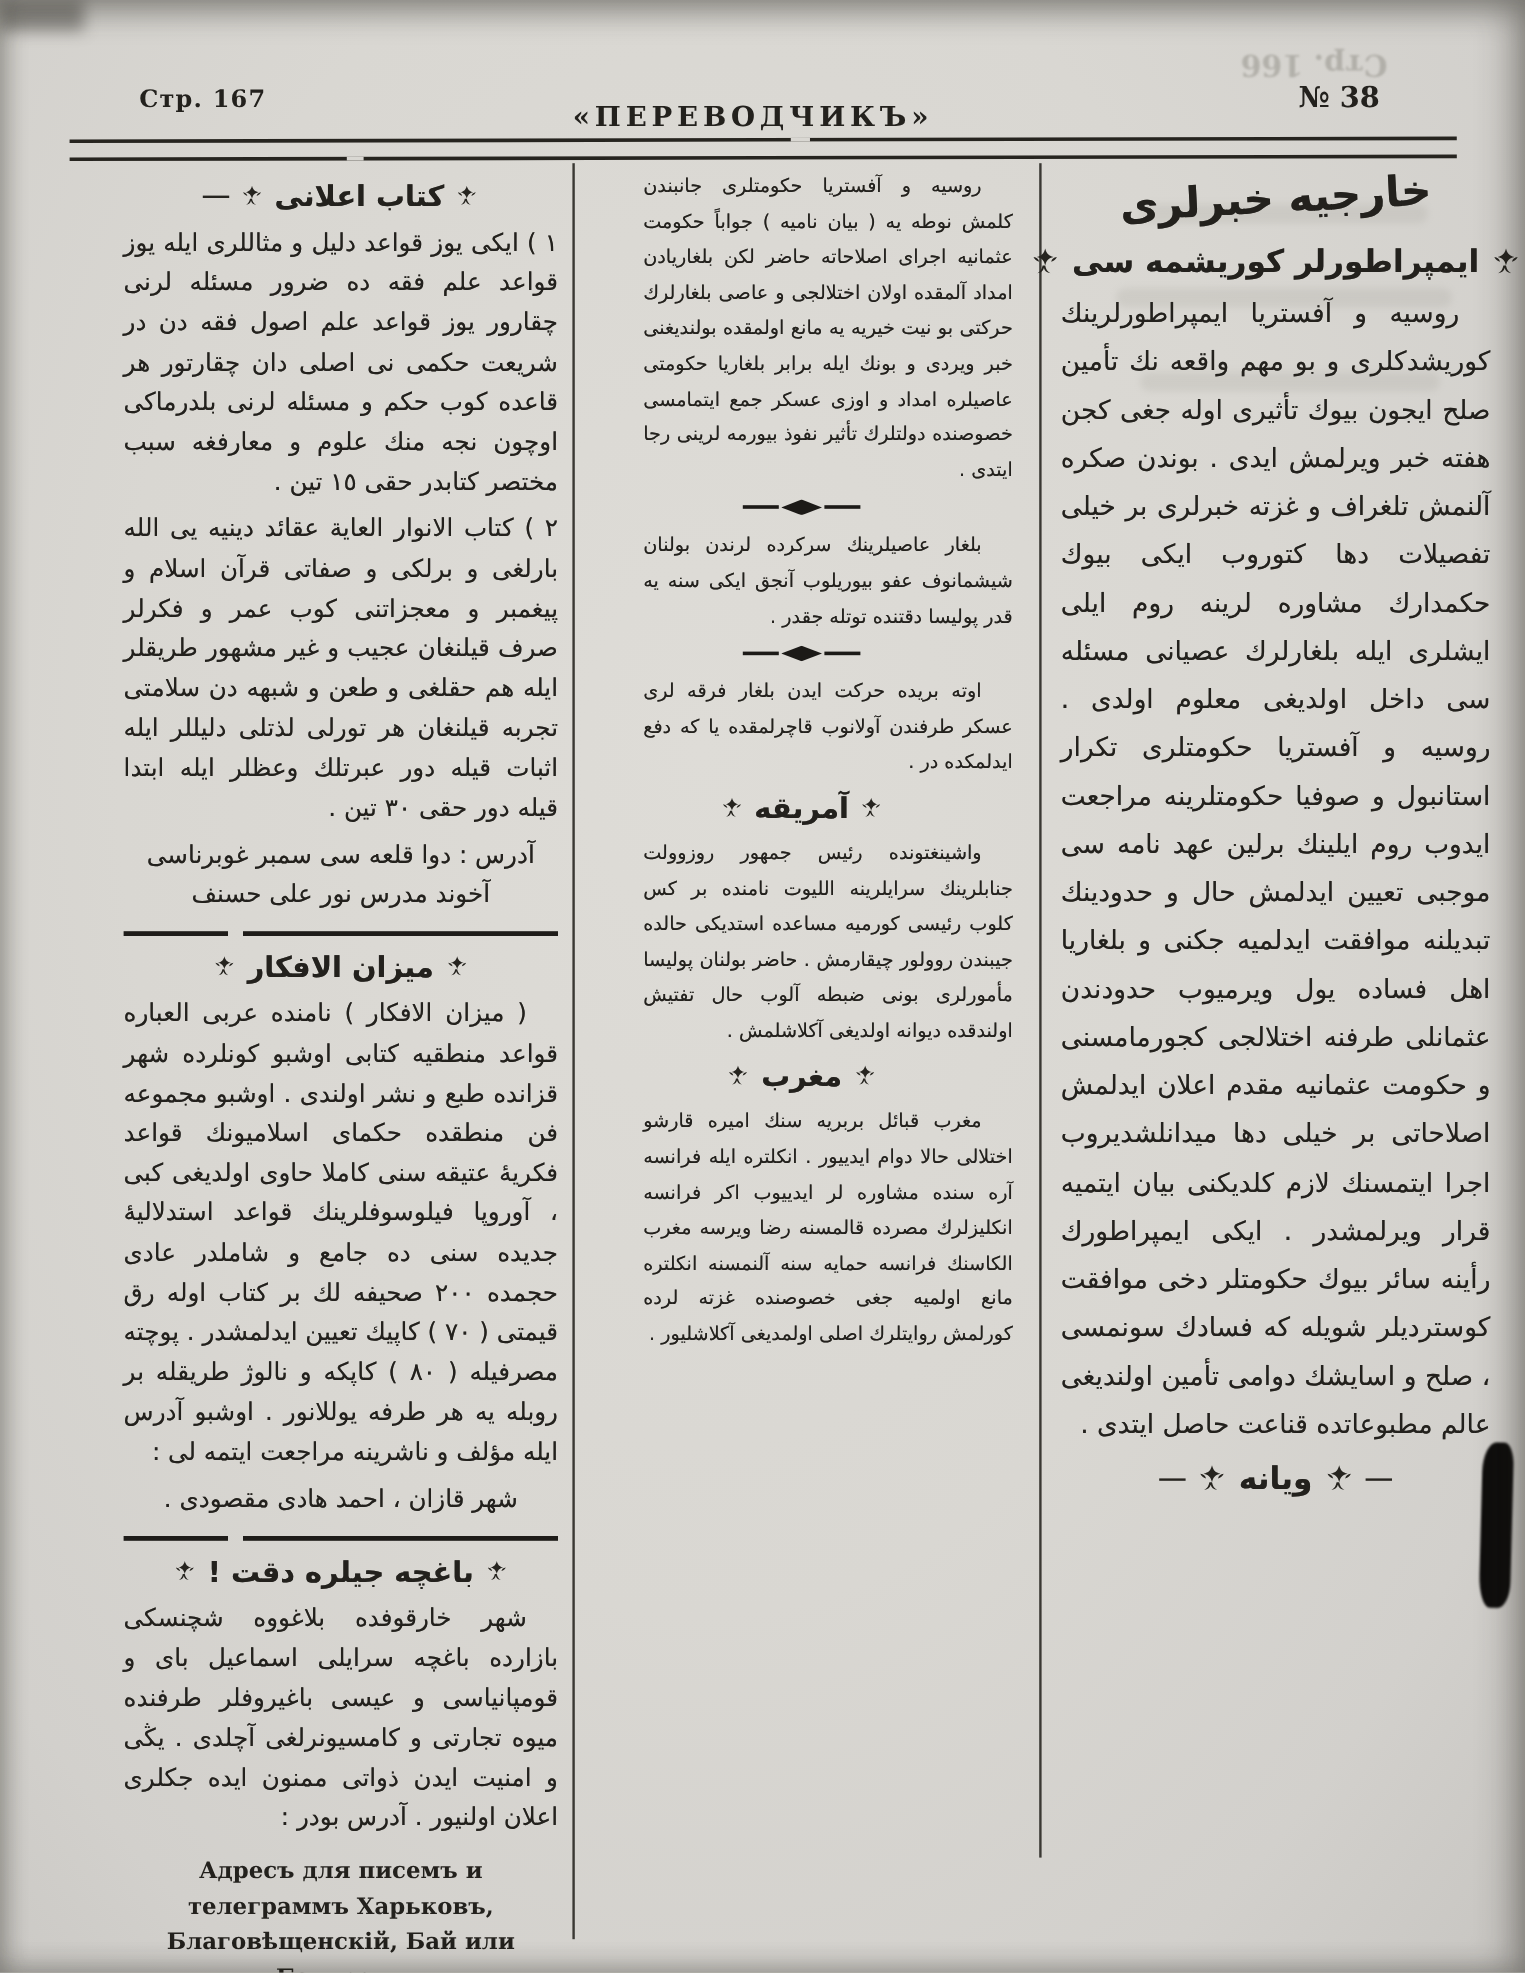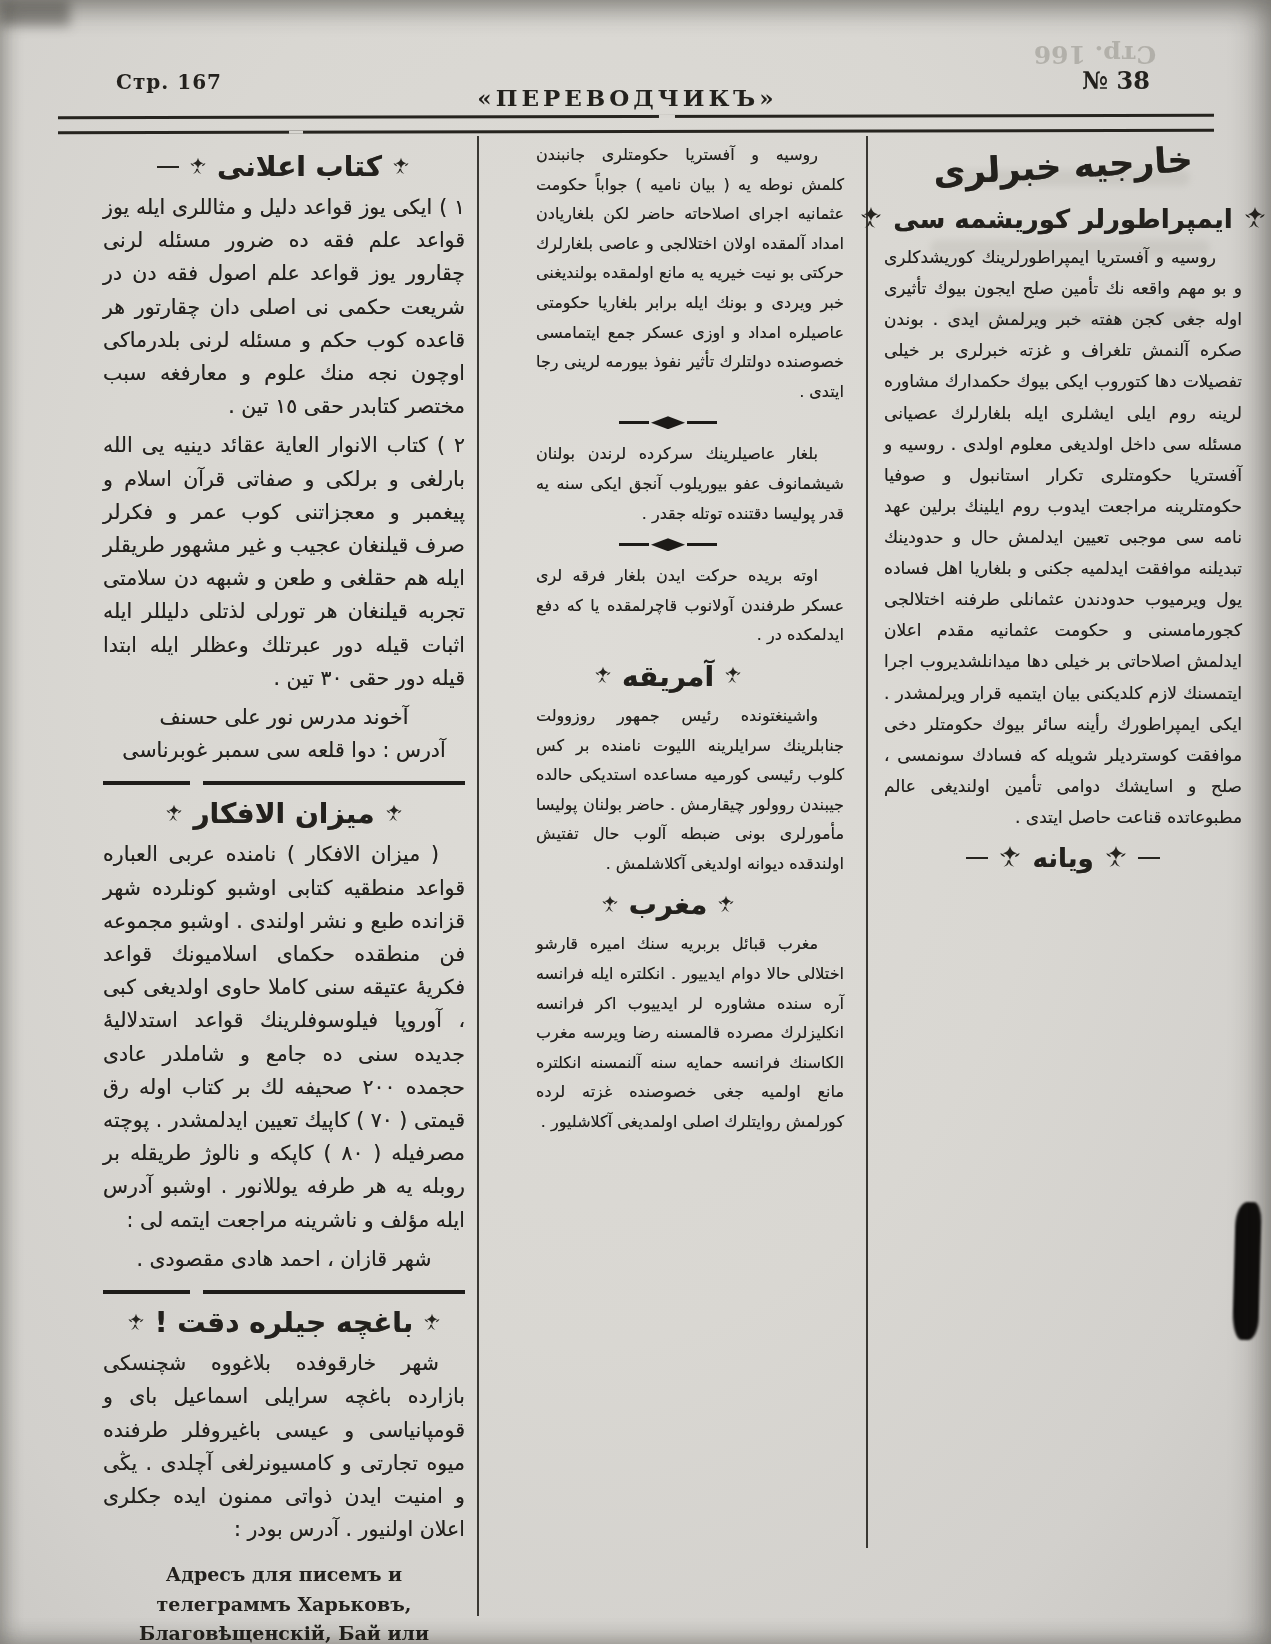--- a/index.html
+++ b/index.html
@@ -28,27 +28,27 @@
   .vrule{position:absolute;width:2px;background:#3a3833;}
   .vrule1{left:477px;top:136px;height:1480px;}
   .vrule2{left:866px;top:136px;height:1412px;}
   .col{position:absolute;top:140px;}
   .col-left{left:103px;width:362px;}
   .col-mid{left:492px;width:352px;}
   .col-right{left:884px;width:358px;}
   .ar{direction:rtl;text-align:justify;}
   .col-left .ar-body{font-size:20.5px;line-height:1.62;}
   .col-mid  .ar-body{font-size:16px;line-height:1.85;margin-left:44px;}
-  .col-right .ar-body{font-size:17px;line-height:1.83;}
+  .col-right .ar-body{font-size:22px;line-height:1.83;}
   .ar-body{text-shadow:0 0 .4px rgba(20,18,15,.55);}
   .para{margin:0 0 6px 0;}
   .indent{text-indent:26px;}
   
   .sec-head{display:flex;align-items:center;justify-content:center;gap:9px;direction:rtl;margin:10px 0 8px 0;}
-  .sec-head .t{font-size:28px;font-weight:bold;white-space:nowrap;text-shadow:0 0 .5px rgba(20,18,15,.6);}
+  .sec-head .t{font-size:24px;font-weight:bold;white-space:nowrap;text-shadow:0 0 .5px rgba(20,18,15,.6);}
   .sec-head .dash{height:2px;width:22px;background:#26241f;}
   .fleuron{width:20px;height:20px;flex:0 0 auto;}
   .fleuron svg{display:block;width:100%;height:100%;fill:#26241f;}
   .big-head{font-size:35px;font-weight:bold;text-align:center;direction:rtl;
     transform:rotate(-3deg);margin:6px 0 18px 0;text-shadow:0 0 .5px rgba(20,18,15,.6);}
   .orn-head .t{font-size:26px;}
   .orn-head .fleuron{width:26px;height:26px;}
   
   .diamond-div{display:flex;align-items:center;justify-content:center;margin:10px auto 10px auto;}
   .diamond-div .l{width:30px;height:3px;background:#1c1a17;}
@@ -107,22 +107,22 @@
       <span class="fleuron">
           <svg>
             <use href="#fl"></use>
           </svg>
         </span>
       <span class="dash"></span>
     </div>
 
     <p class="ar ar-body para" lang="ota">١ ) ايكى يوز قواعد دليل و مثاللرى ايله يوز قواعد علم فقه ده ضرور مسئله لرنى چقارور يوز قواعد علم اصول فقه دن در شريعت حكمى نى اصلى دان چقارتور هر قاعده كوب حكم و مسئله لرنى بلدرماكى اوچون نجه منك علوم و معارفغه سبب مختصر كتابدر حقى ١٥ تين .</p>
     <p class="ar ar-body para" lang="ota">٢ ) كتاب الانوار العاية عقائد دينيه يى الله بارلغى و برلكى و صفاتى قرآن اسلام و پيغمبر و معجزاتنى كوب عمر و فكرلر صرف قيلنغان عجيب و غير مشهور طريقلر ايله هم حقلغى و طعن و شبهه دن سلامتى تجربه قيلنغان هر تورلى لذتلى دليللر ايله اثبات قيله دور عبرتلك وعظلر ايله ابتدا قيله دور حقى ٣٠ تين .</p>
+    <div class="ar ar-body addr" lang="ota">آدرس : دوا قلعه سى سمبر غوبرناسى</div>
     <div class="ar ar-body addr" lang="ota">آخوند مدرس نور على حسنف</div>
-    <div class="ar ar-body addr" lang="ota">آدرس : دوا قلعه سى سمبر غوبرناسى</div>
 
     <div class="rule-thick"></div>
 
     <div class="sec-head">
       <span class="fleuron">
           <svg>
             <use href="#fl"></use>
           </svg>
         </span>
       <span class="t">ميزان الافكار</span>

